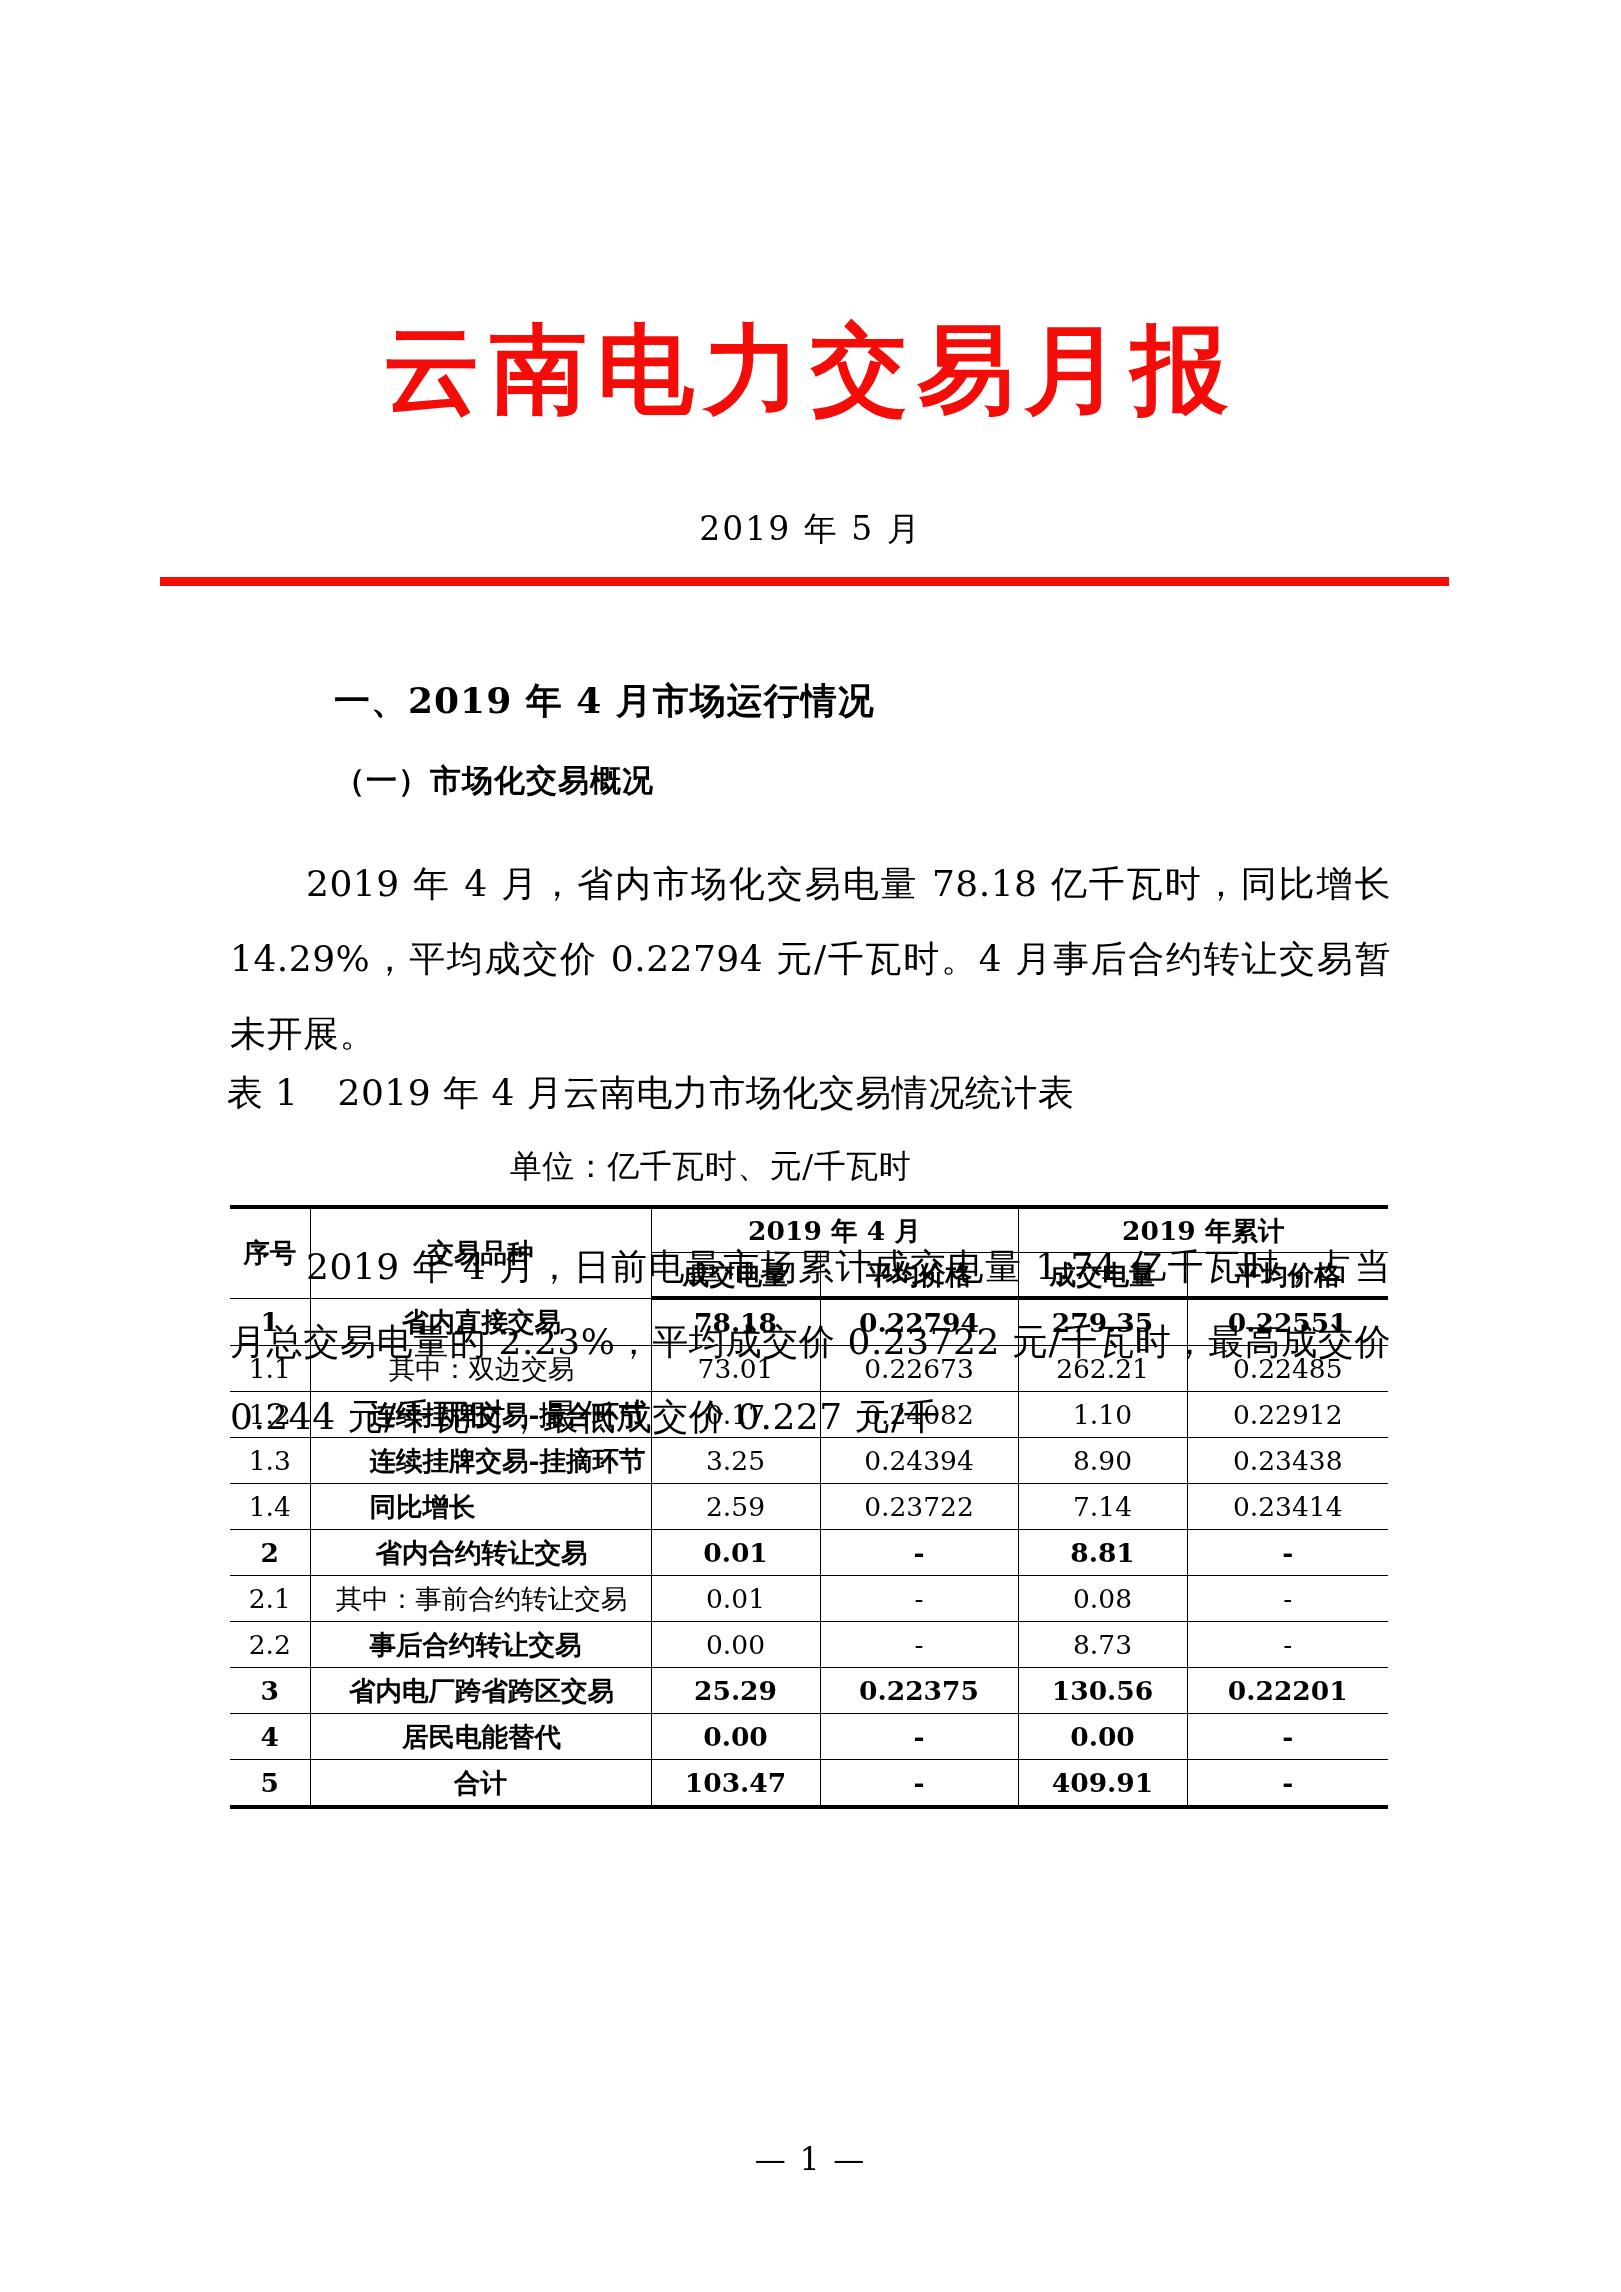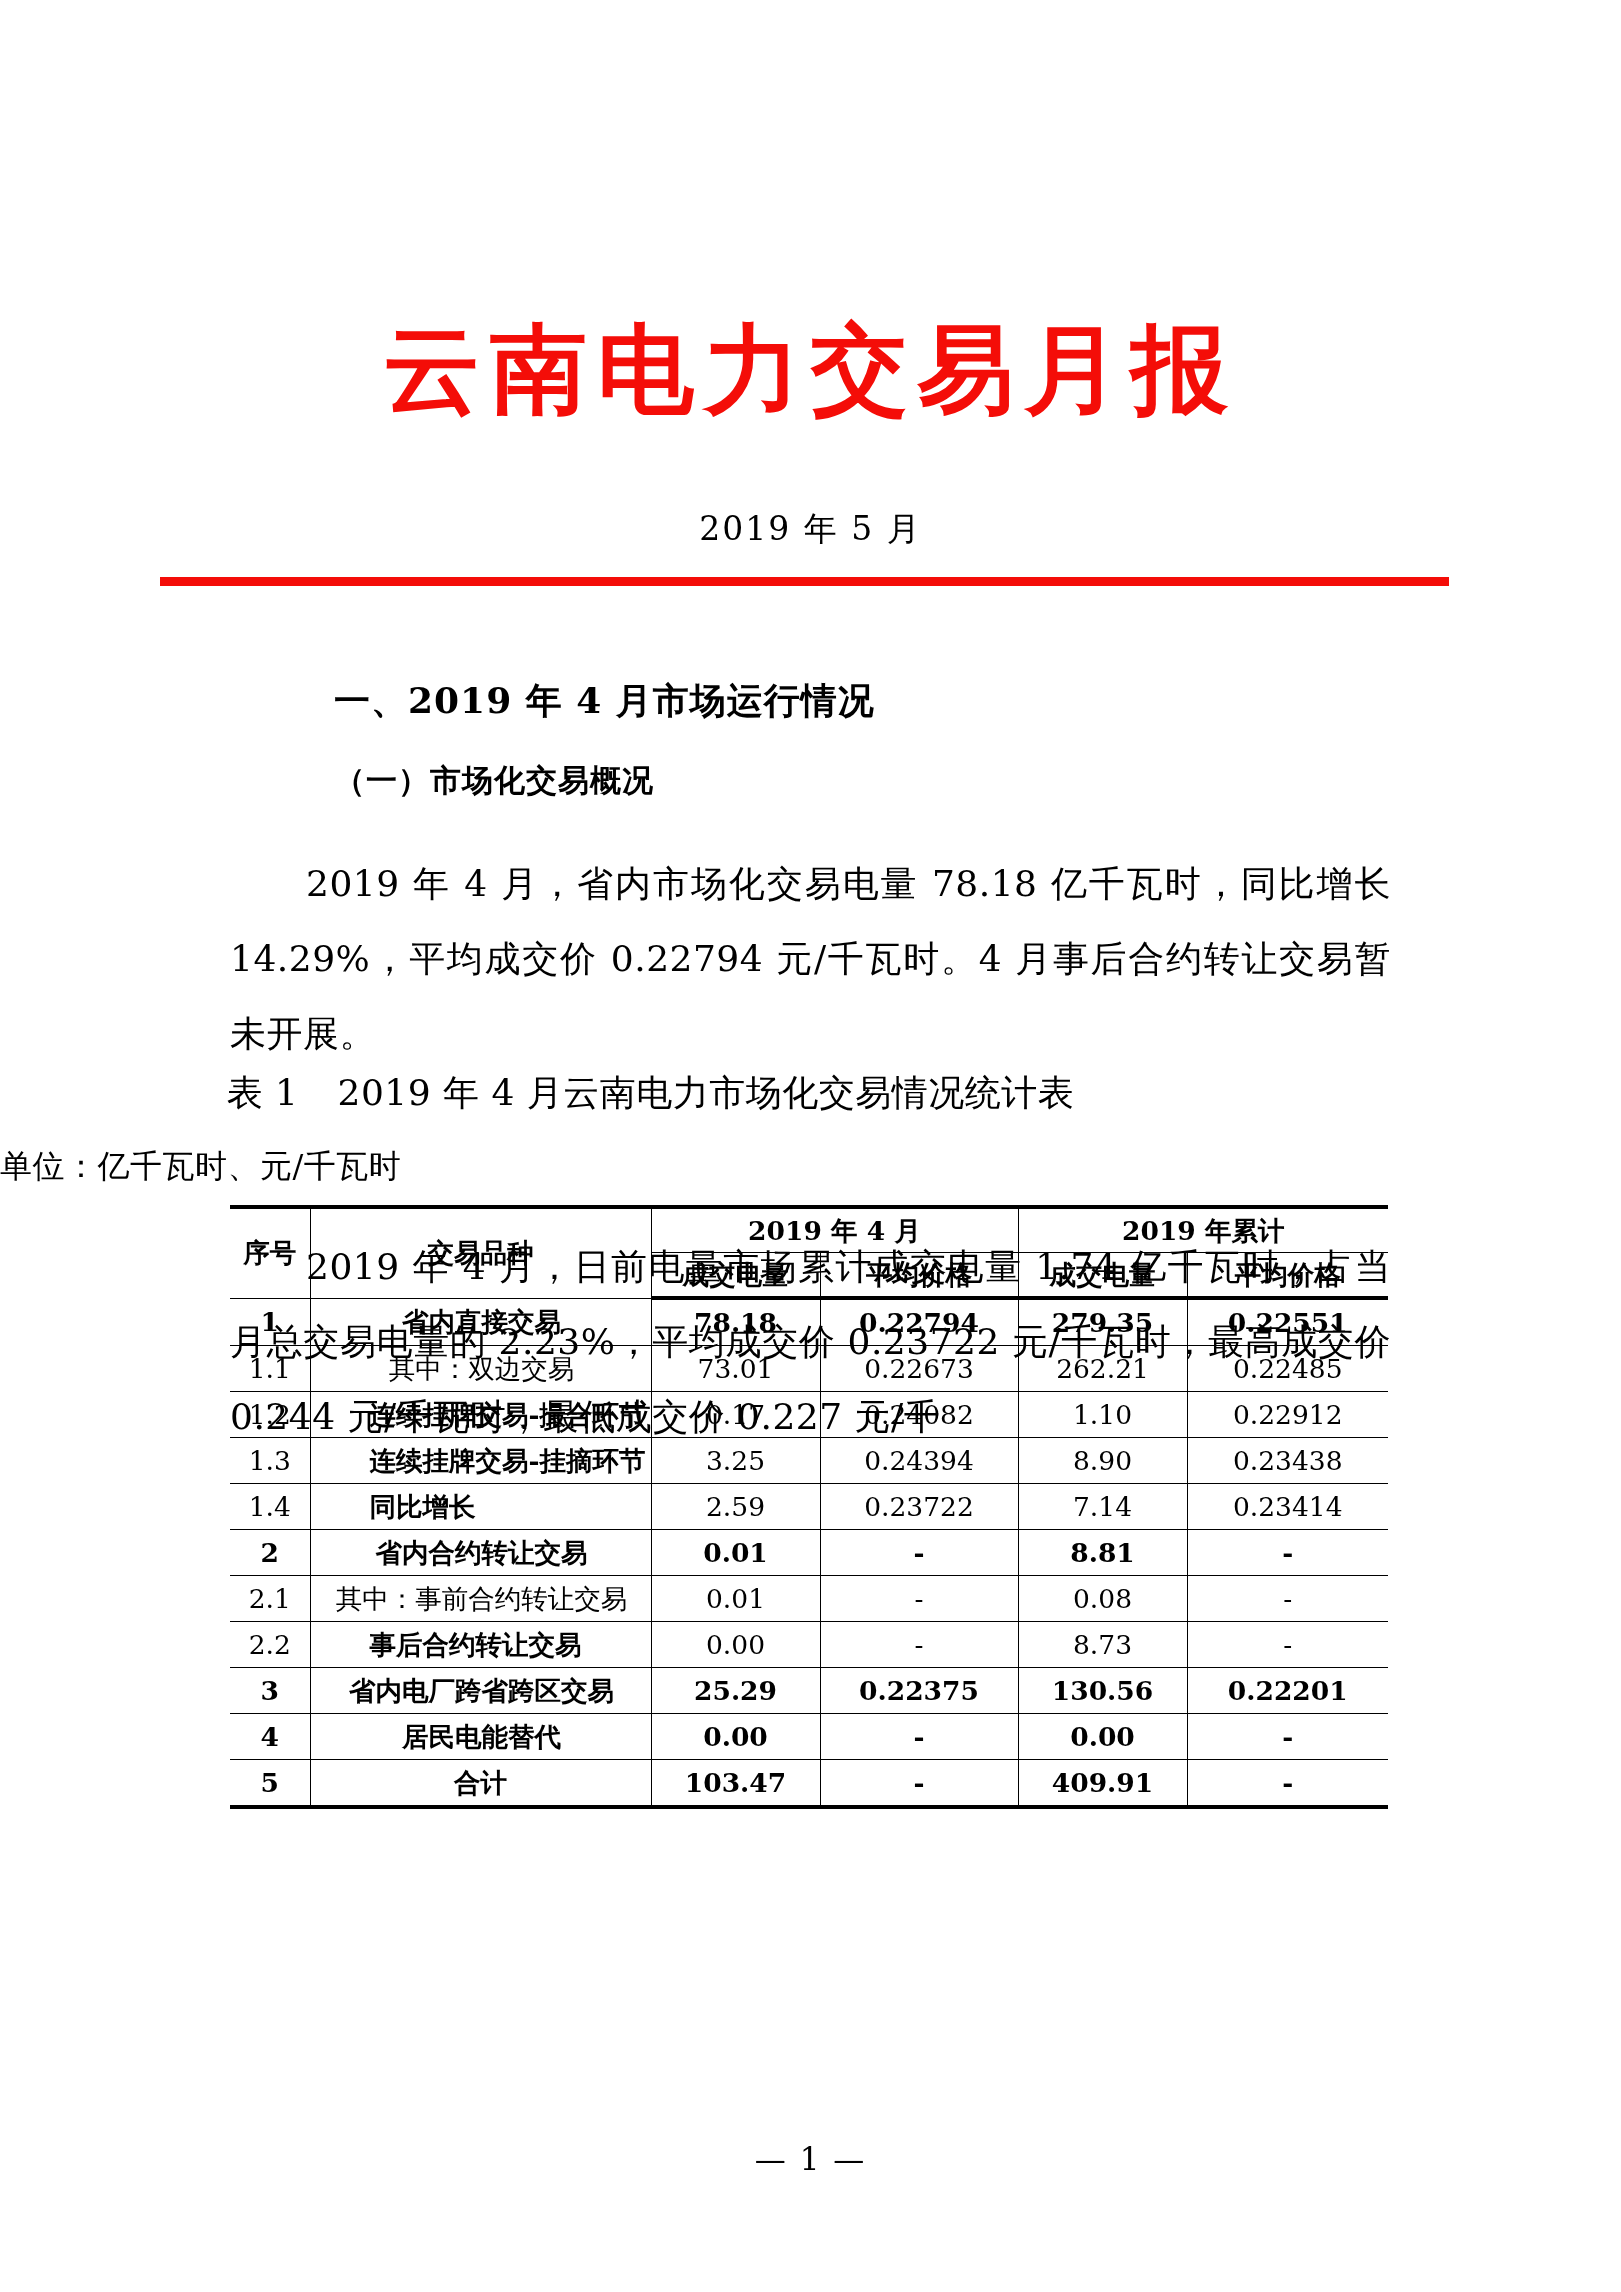--- a/index.html
+++ b/index.html
@@ -100,21 +100,21 @@
     font-size: 36px;
     letter-spacing: 0.5px;
     white-space: nowrap;
   }
   .tbl-caption .gap { display: inline-block; width: 39px; }
   .tbl-unit {
     position: absolute;
     left: 0;
     top: 1145px;
     width: 1421px;
-    text-align: left;
+    text-align: center;
     font-size: 32px;
     letter-spacing: 0.5px;
     white-space: nowrap;
   }
 
   
   .tbl-wrap {
     position: absolute;
     left: 230px;
     top: 1205px;

